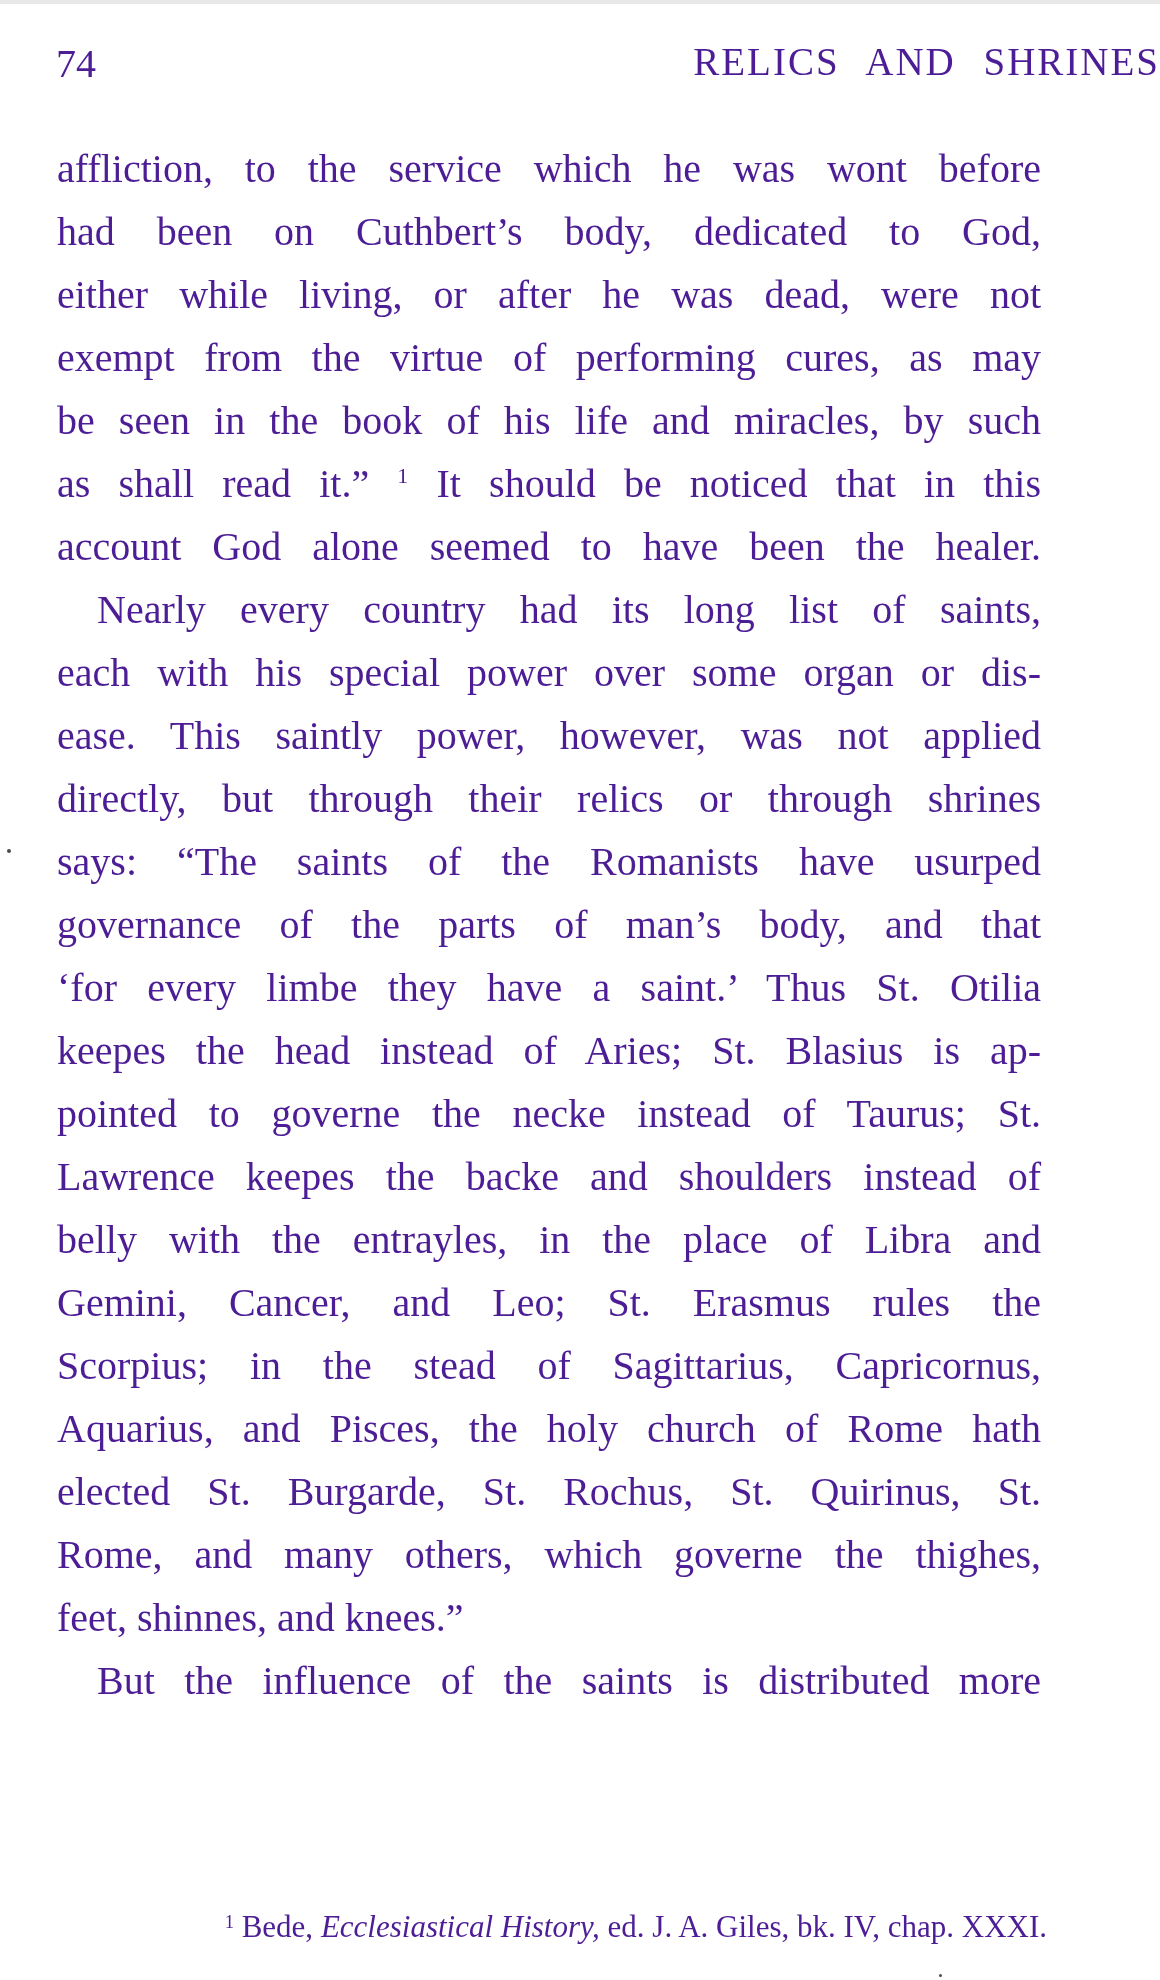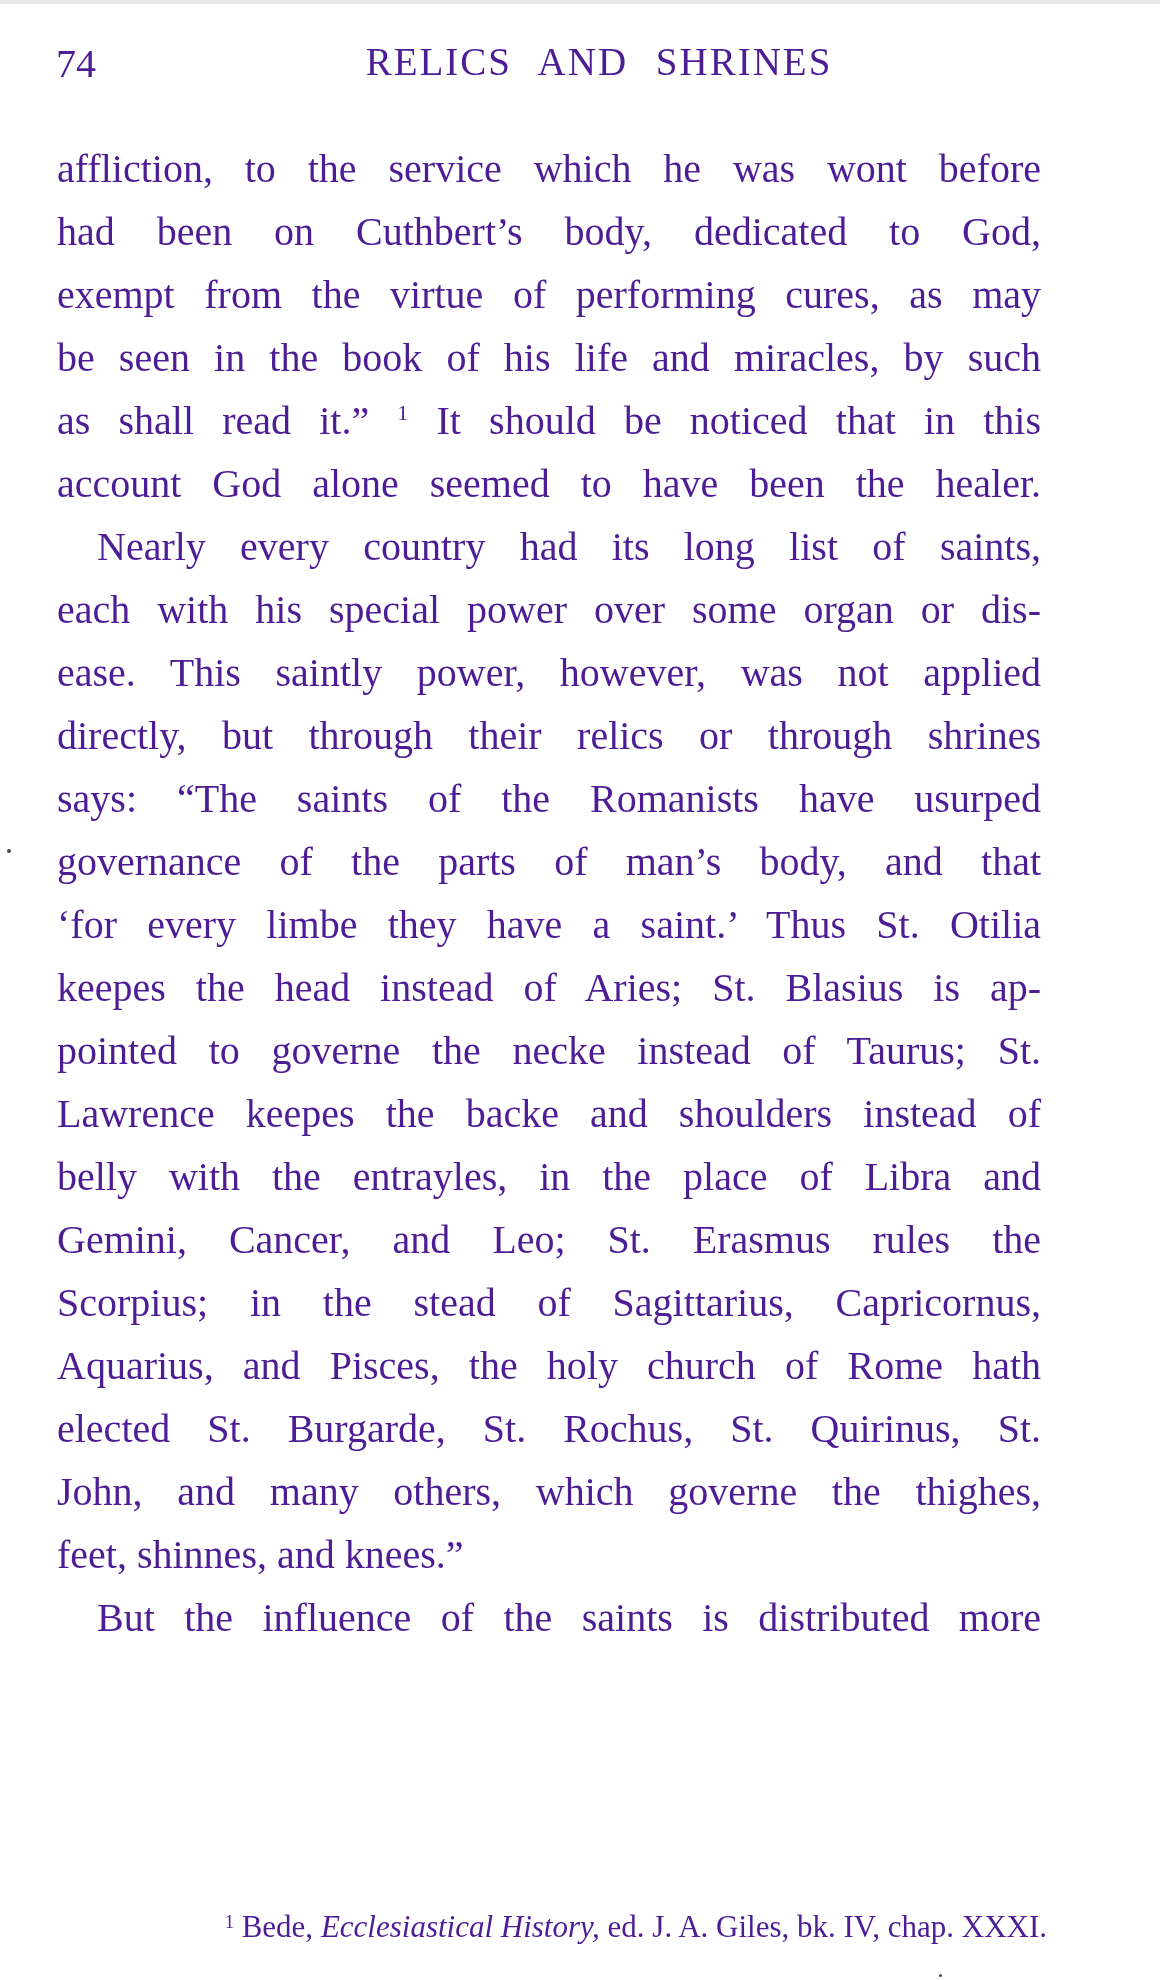--- a/index.html
+++ b/index.html
@@ -12,21 +12,21 @@
     color: #4c1d95;
     font-family: "Liberation Serif", "DejaVu Serif", serif;
     overflow: hidden;
   }
   .header { position: absolute; top: 34px; left: 0; width: 100%; height: 52px; }
   .pagenum {
     position: absolute; left: 56px; top: 4px;
     font-size: 40px; line-height: 44px;
   }
   .running-title {
-    text-align: center;
+    text-align: right;
     font-size: 39px; line-height: 48px;
     letter-spacing: 2px;
     word-spacing: 16px;
     padding-left: 38px;
   }
   .body-block {
     position: absolute;
     top: 133px; left: 57px; width: 984px;
   }
   .line {
@@ -62,40 +62,41 @@
 <div class="page">
 
   <div class="header">
     <div class="pagenum">74</div>
     <div class="running-title">RELICS AND SHRINES</div>
   </div>
 
   <div class="body-block">
     <div class="line"><span>affliction, to the service which he was wont before</span></div>
     <div class="line"><span>had been on Cuthbert’s body, dedicated to God,</span></div>
+    <div class="line"><span>either while living, or after he was dead, were not</span></div>
     <div class="line"><span>exempt from the virtue of performing cures, as may</span></div>
     <div class="line"><span>be seen in the book of his life and miracles, by such</span></div>
     <div class="line"><span>as shall read it.” </span><span class="sup">1</span><span>  It should be noticed that in this</span></div>
     <div class="line"><span>account God alone seemed to have been the healer.</span></div>
     <div class="line indent"><span>Nearly every country had its long list of saints,</span></div>
     <div class="line"><span>each with his special power over some organ or dis-</span></div>
     <div class="line"><span>ease.  This saintly power, however, was not applied</span></div>
     <div class="line"><span>directly, but through their relics or through shrines</span></div>
     <div class="line"><span>says: “The saints of the Romanists have usurped</span></div>
     <div class="line"><span>governance of the parts of man’s body, and that</span></div>
     <div class="line"><span>‘for every limbe they have a saint.’  Thus St. Otilia</span></div>
     <div class="line"><span>keepes the head instead of Aries; St. Blasius is ap-</span></div>
     <div class="line"><span>pointed to governe the necke instead of Taurus; St.</span></div>
     <div class="line"><span>Lawrence keepes the backe and shoulders instead of</span></div>
     <div class="line"><span>belly with the entrayles, in the place of Libra and</span></div>
     <div class="line"><span>Gemini, Cancer, and Leo; St. Erasmus rules the</span></div>
     <div class="line"><span>Scorpius; in the stead of Sagittarius, Capricornus,</span></div>
     <div class="line"><span>Aquarius, and Pisces, the holy church of Rome hath</span></div>
     <div class="line"><span>elected St. Burgarde, St. Rochus, St. Quirinus, St.</span></div>
-    <div class="line"><span>John, and many others, which governe the thighes,</span></div>
+    <div class="line"><span>Rome, and many others, which governe the thighes,</span></div>
     <div class="line short"><span>feet, shinnes, and knees.”</span></div>
     <div class="line indent"><span>But the influence of the saints is distributed more</span></div>
   </div>
 
   <div class="footnote">
     <span class="sup">1</span><span> Bede, </span><span class="it">Ecclesiastical History,</span><span> ed. J. A. Giles, bk. IV, chap. XXXI.</span>
   </div>
 
   <div class="speck speck-1"></div>
   <div class="speck speck-2"></div>

